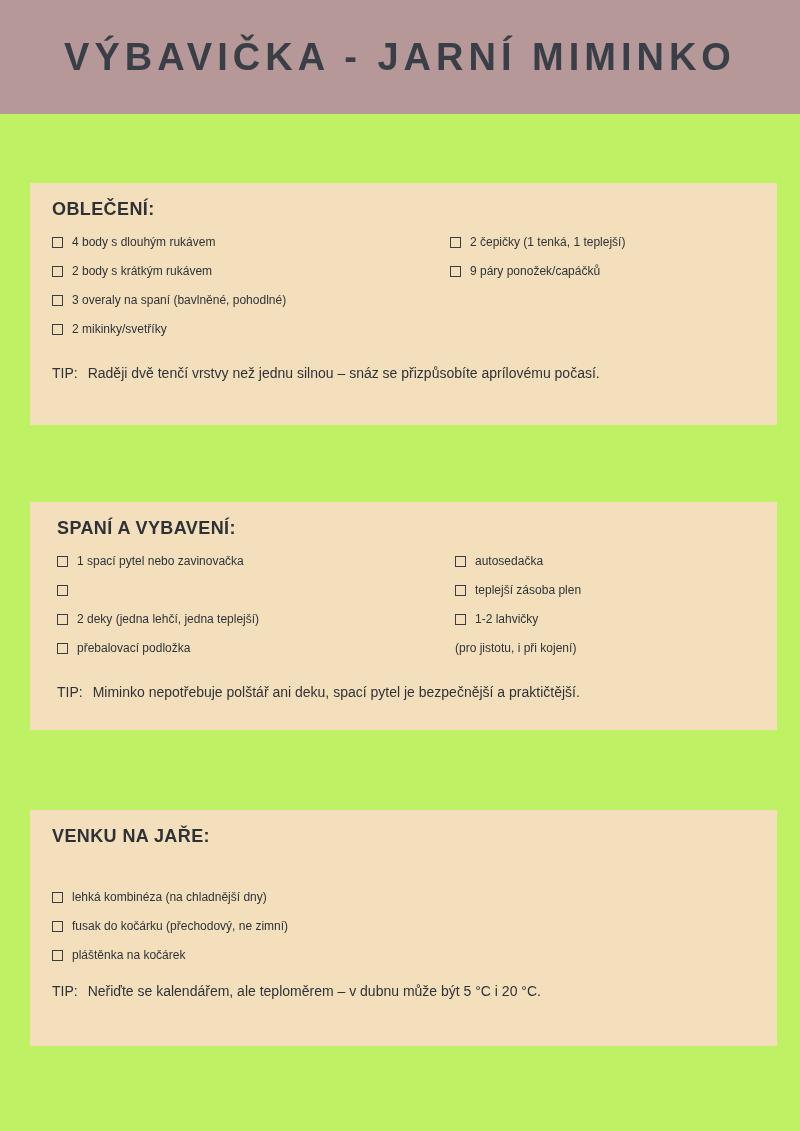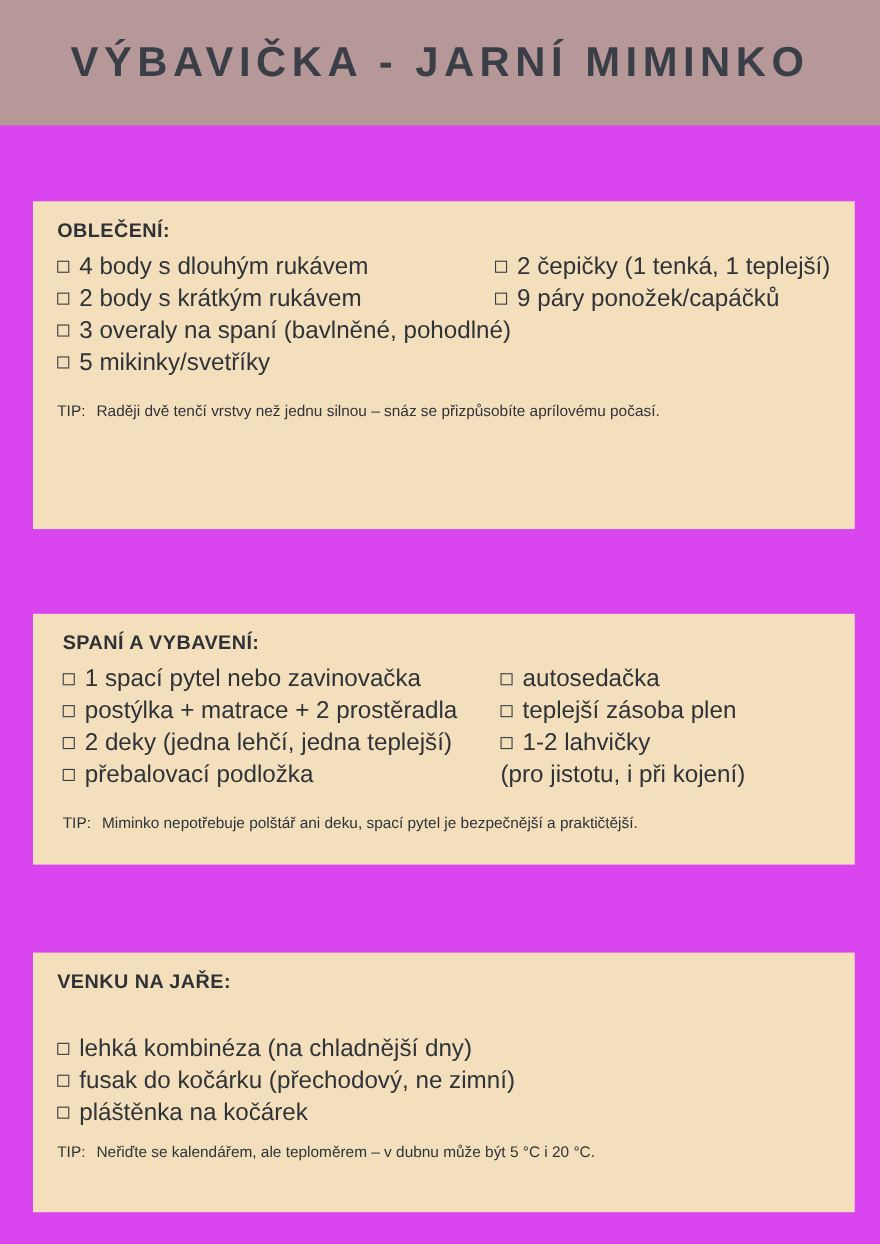--- a/index.html
+++ b/index.html
@@ -2,49 +2,49 @@
 <html><head>
 <meta charset="utf-8">
 <style>
   * { margin:0; padding:0; box-sizing:border-box; }
   html,body { width:800px; }
   body {
     font-family:"Liberation Sans", sans-serif;
     background:#f2e9e1;
     color:#2f3338;
   }
-  .page { width:800px; height:1131px; background:#d946ef; overflow:hidden; }
+  .page { width:800px; height:1131px; background:#bef264; overflow:hidden; }
 
   .band {
     height:114px; background:#b69899;
     display:flex; align-items:center; justify-content:center;
   }
   .band h1 {
     font-size:38px; font-weight:bold; letter-spacing:5px;
     color:#3a3f47; white-space:nowrap;
   }
 
   .panel {
     width:747px; margin-left:30px; background:#f4dfbd;
     padding:16px 24px 0 22px; overflow:hidden;
   }
-  .panel-1 { margin-top:69px; height:298px; }
+  .panel-1 { margin-top:69px; height:242px; }
   .panel-2 { margin-top:77px; height:228px;padding-left:27px; }
   .panel-3 { margin-top:80px; height:236px; }
 
   .panel h2 {
     font-size:18px; font-weight:bold; letter-spacing:0.4px;
     color:#2e3237; margin-bottom:7px;
   }
   .cols { display:flex; }
   .col-left { width:398px; flex:none; }
   .col-right { flex:1;text-align:right; }
   .item {
     display:flex; align-items:center; height:29px;
-    font-size:22px; color:#2f3338; white-space:nowrap;
+    font-size:12px; color:#2f3338; white-space:nowrap;
   }
   .cb {
     flex:none; width:11px; height:11px;
     border:1.5px solid #3a3e44; margin-right:9px; margin-top:1px;
     background:transparent;
   }
   .item.note { padding-left:0; }
   .tip {
     margin-top:22px; font-size:14px; color:#2f3338; white-space:nowrap;
   }
@@ -75,21 +75,21 @@
         <div class="item">
           <span class="cb"></span>
           <span>2 body s krátkým rukávem</span>
         </div>
         <div class="item">
           <span class="cb"></span>
           <span>3 overaly na spaní (bavlněné, pohodlné)</span>
         </div>
         <div class="item">
           <span class="cb"></span>
-          <span>5 mikinky/svetříky</span>
+          <span>2 mikinky/svetříky</span>
         </div>
       </div>
       <div class="col-right">
         <div class="item">
           <span class="cb"></span>
           <span>2 čepičky (1 tenká, 1 teplejší)</span>
         </div>
         <div class="item">
           <span class="cb"></span>
           <span>9 páry ponožek/capáčků</span>
@@ -104,21 +104,20 @@
   <section class="panel panel-2">
     <h2>SPANÍ A VYBAVENÍ:</h2>
     <div class="cols">
       <div class="col-left">
         <div class="item">
           <span class="cb"></span>
           <span>1 spací pytel nebo zavinovačka</span>
         </div>
         <div class="item">
           <span class="cb"></span>
-          <span>postýlka + matrace + 2 prostěradla</span>
         </div>
         <div class="item">
           <span class="cb"></span>
           <span>2 deky (jedna lehčí, jedna teplejší)</span>
         </div>
         <div class="item">
           <span class="cb"></span>
           <span>přebalovací podložka</span>
         </div>
       </div>

